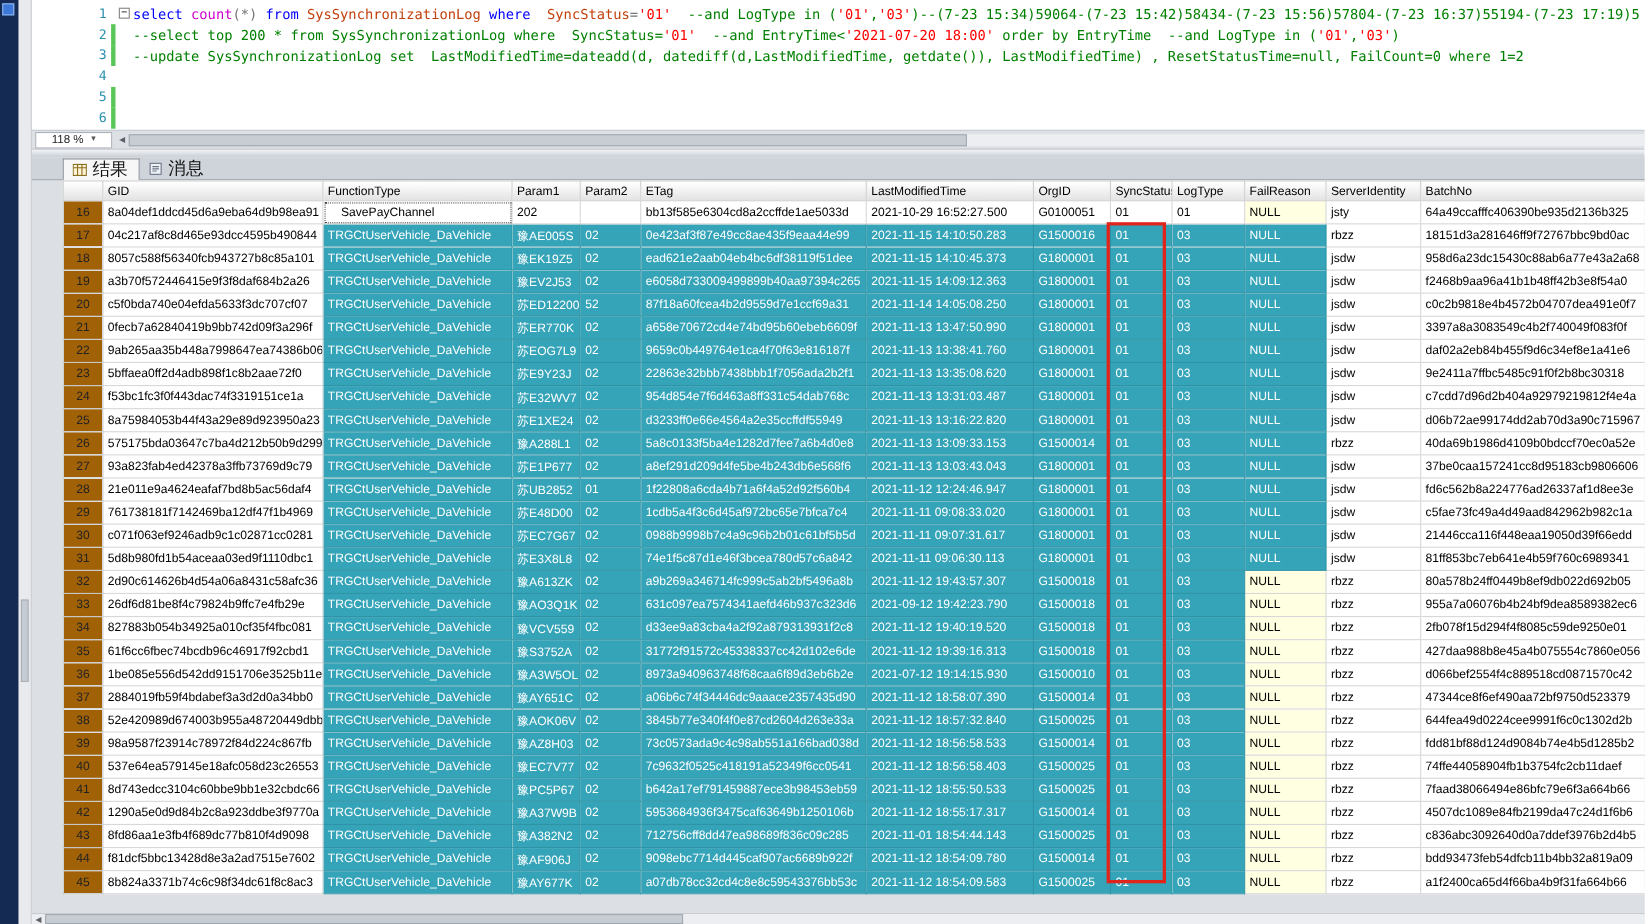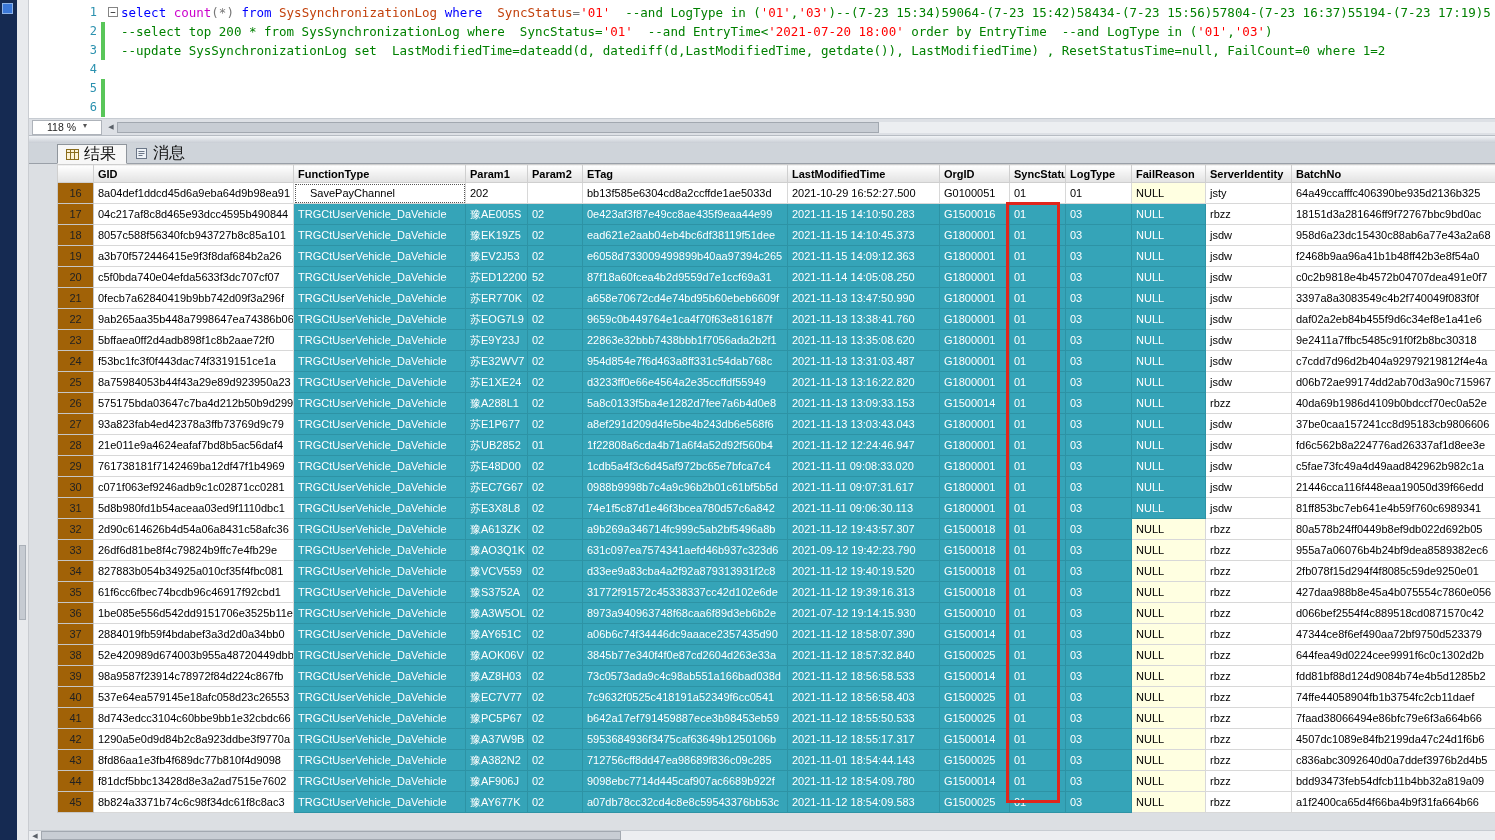--- a/index.html
+++ b/index.html
@@ -62,21 +62,21 @@
   .rtab.active { background:#f7f7f7; border:1px solid #8f959c; border-bottom:1px solid #f7f7f7;
                  margin-bottom:-1px; }
   .ricon { display:inline-flex; }
 
   .results-mid { flex:1; display:flex; min-height:0; }
   .grid-wrap { flex:1; position:relative; overflow:hidden; padding-left:28px; background:#dcdfe3; }
 
   table.grid-table { border-collapse:collapse; table-layout:fixed; width:1445px;
                      font-size:11px; background:#fff; }
   .grid-table th { height:18px; background:linear-gradient(#ffffff,#e2e2e2);
-                   border:1px solid #cfcfcf; font-weight:bold; text-align:left;
+                   border:1px solid #cfcfcf; font-weight:normal; text-align:left;
                    padding:0 4px; white-space:nowrap; overflow:hidden; color:#000; }
   .grid-table td { height:21px; border:1px solid #d8d8d8; padding:0 4px;
                    white-space:nowrap; overflow:hidden; color:#000; background:#fff; }
   td.rownum { background:#a16207; border-color:#c6c6c6; text-align:center; color:#222; }
   td.sel { background:#35a4b8; color:#fff; border-color:#2d93a5; }
   td.nullcell { background:#ffffe1; }
   td.focus { outline:1px dotted #555; outline-offset:-2px;padding-left:16px; }
 
   .annotation { position:absolute; left:977px; top:38px; width:54px; height:601px;
                 border:3px solid #e0261c; z-index:3; pointer-events:none; }

